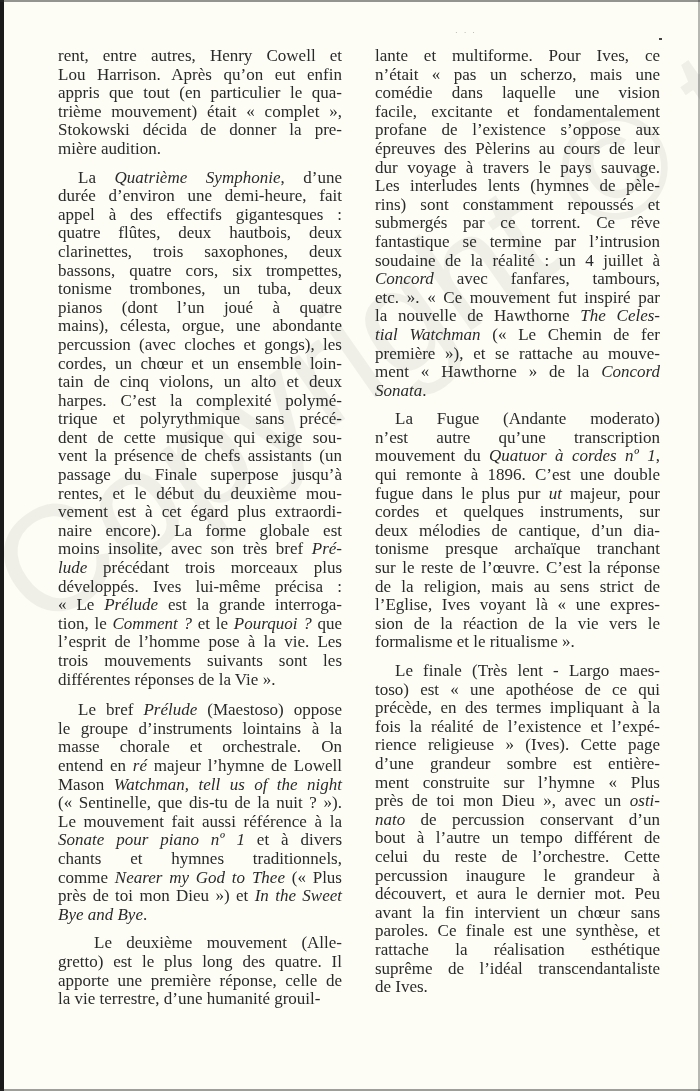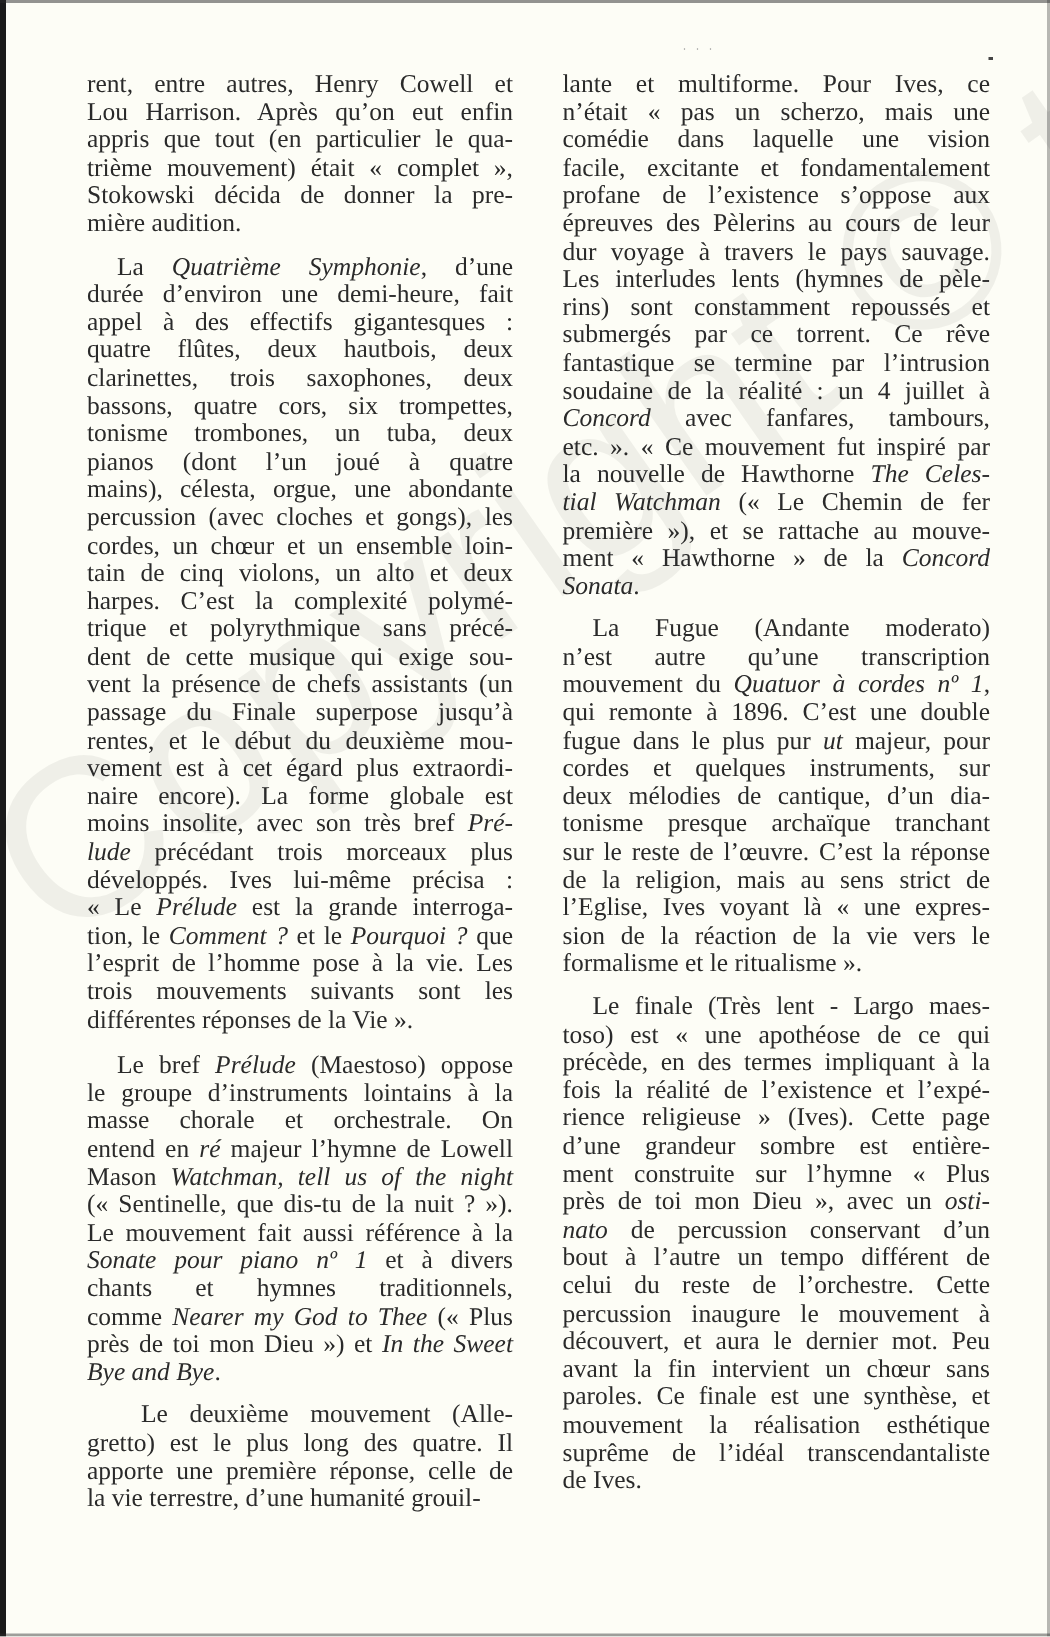--- a/index.html
+++ b/index.html
@@ -156,22 +156,22 @@
         <span class="line">toso) est « une apothéose de ce qui</span>
         <span class="line">précède, en des termes impliquant à la</span>
         <span class="line">fois la réalité de l’existence et l’expé-</span>
         <span class="line">rience religieuse » (Ives). Cette page</span>
         <span class="line">d’une grandeur sombre est entière-</span>
         <span class="line">ment construite sur l’hymne « Plus</span>
         <span class="line">près de toi mon Dieu », avec un <i>osti-</i></span>
         <span class="line"><i>nato</i> de percussion conservant d’un</span>
         <span class="line">bout à l’autre un tempo différent de</span>
         <span class="line">celui du reste de l’orchestre. Cette</span>
-        <span class="line">percussion inaugure le mouvement à</span>
+        <span class="line">percussion inaugure le grandeur à</span>
         <span class="line">découvert, et aura le dernier mot. Peu</span>
         <span class="line">avant la fin intervient un chœur sans</span>
         <span class="line">paroles. Ce finale est une synthèse, et</span>
-        <span class="line">mouvement la réalisation esthétique</span>
+        <span class="line">rattache la réalisation esthétique</span>
         <span class="line">suprême de l’idéal transcendantaliste</span>
         <span class="line last">de Ives.</span>
       </p>
     </div>
 </div>
 
 </body></html>

